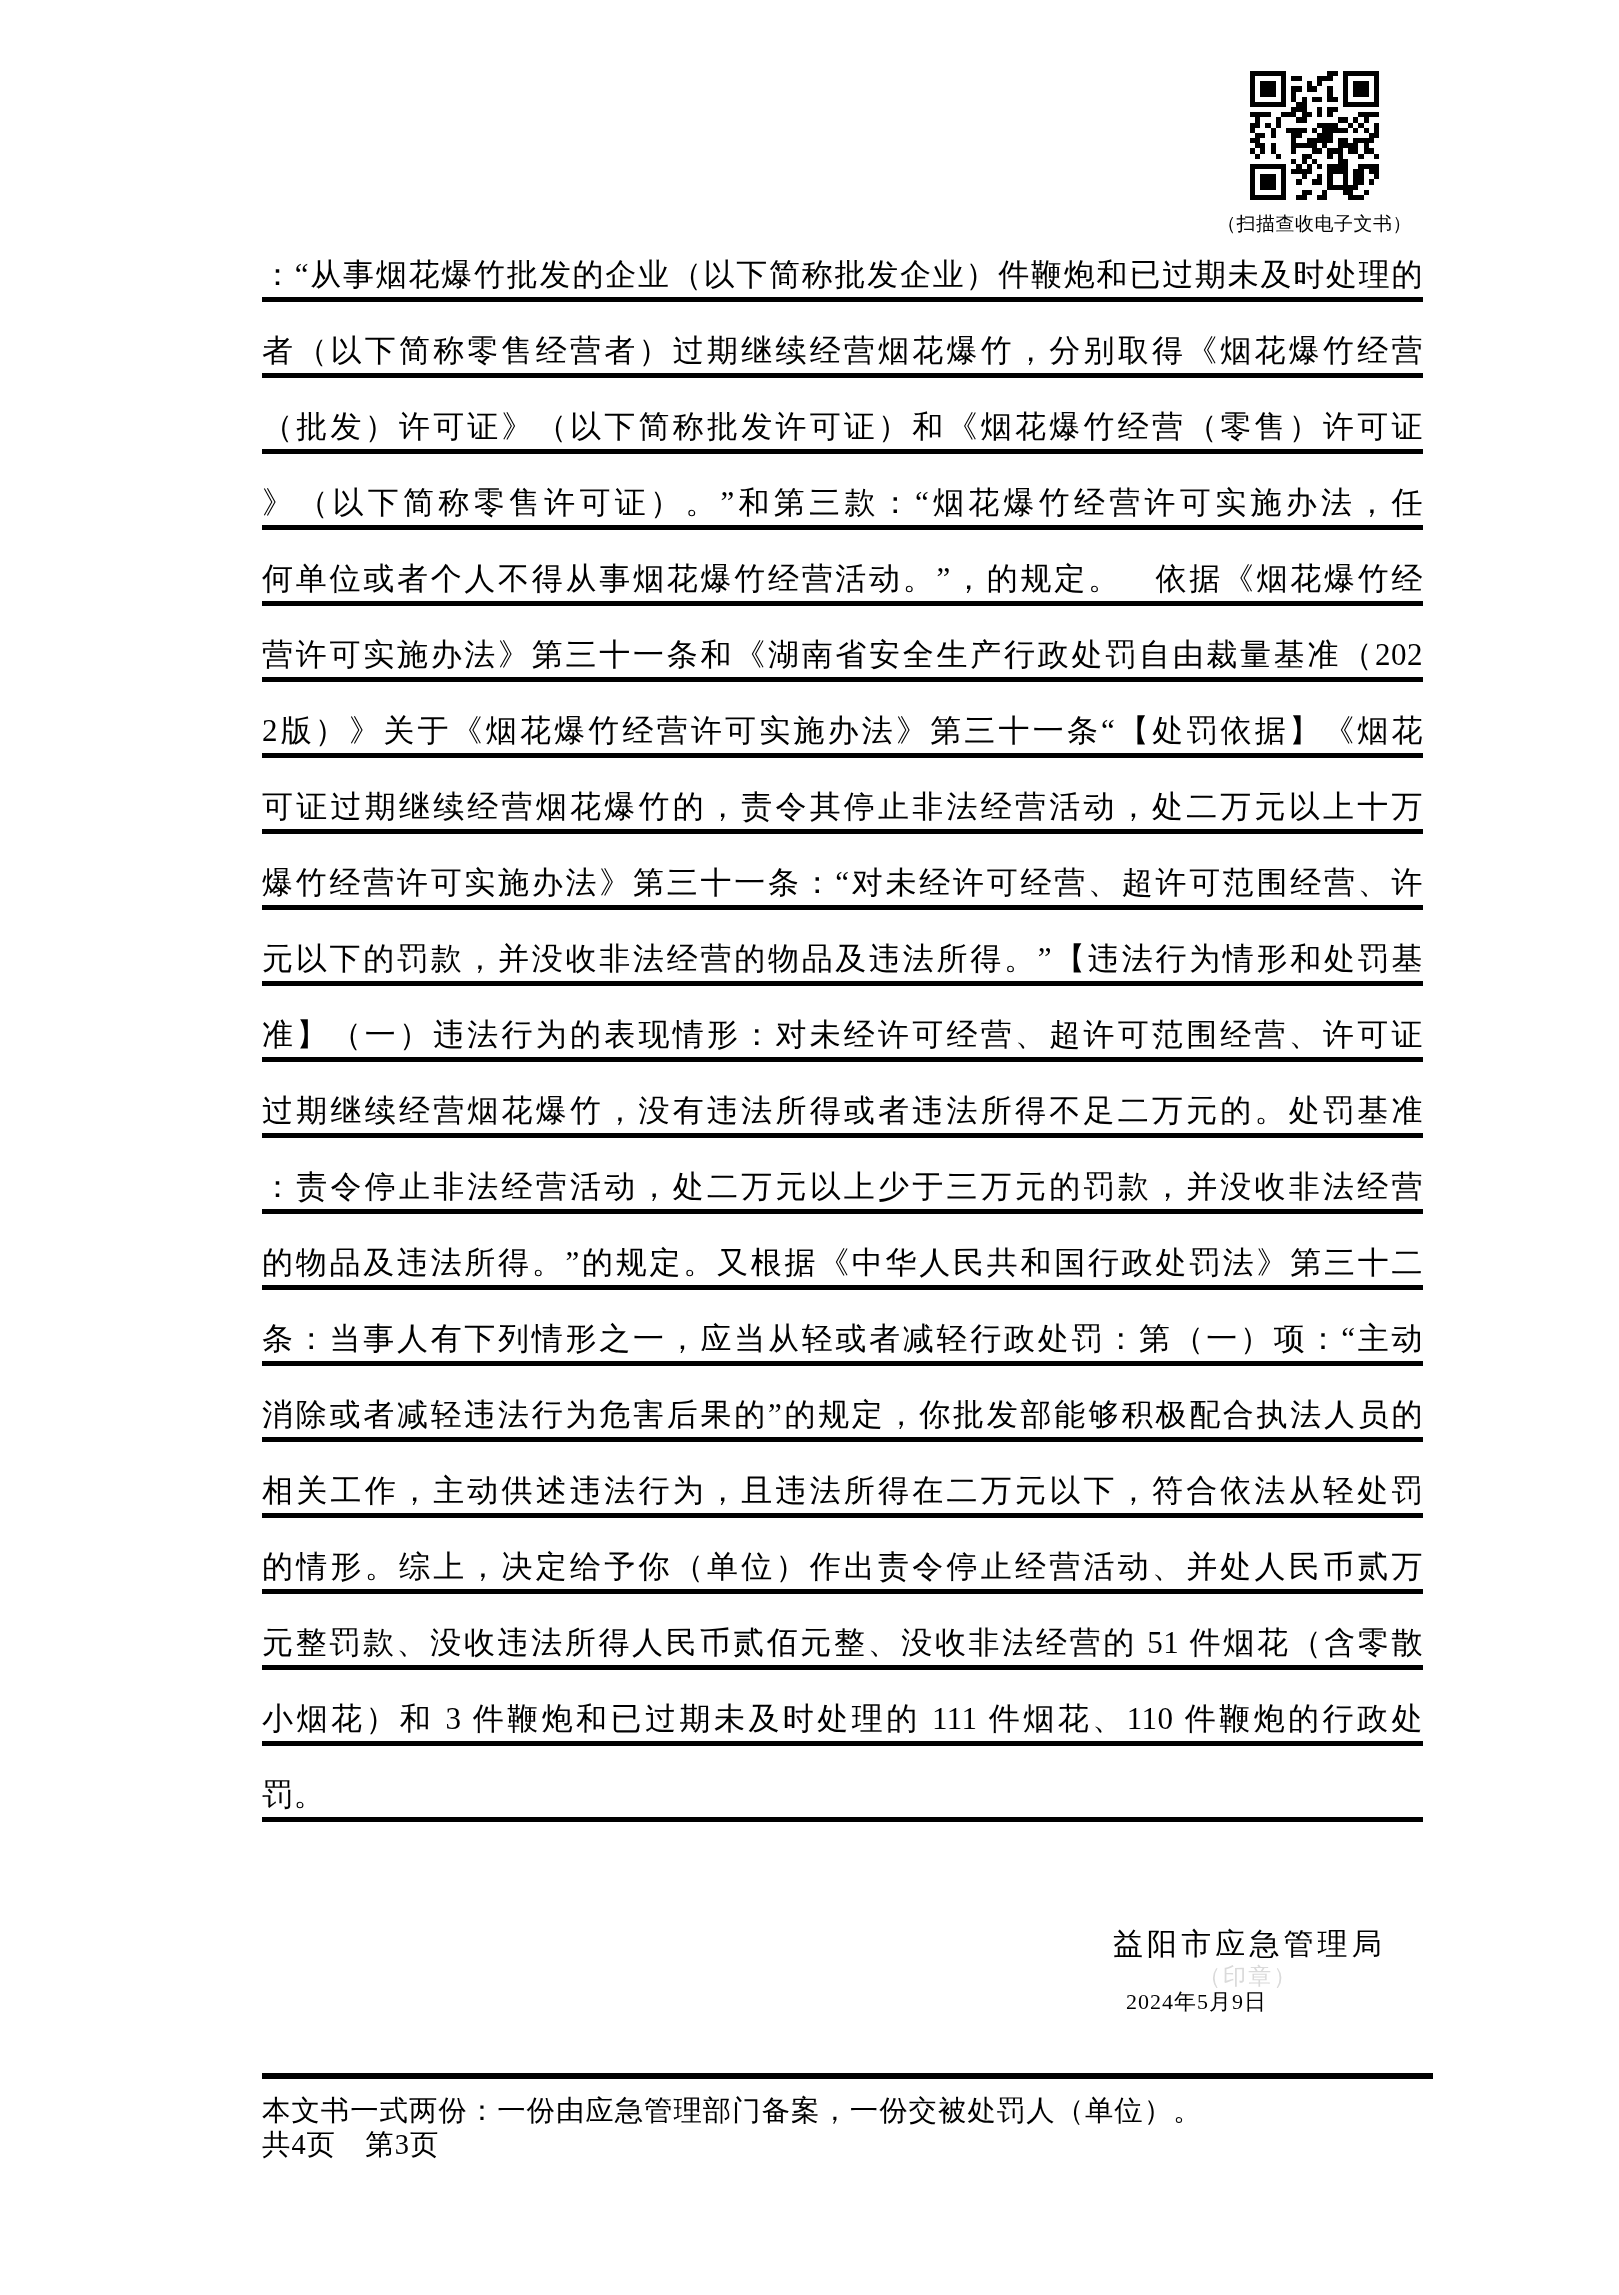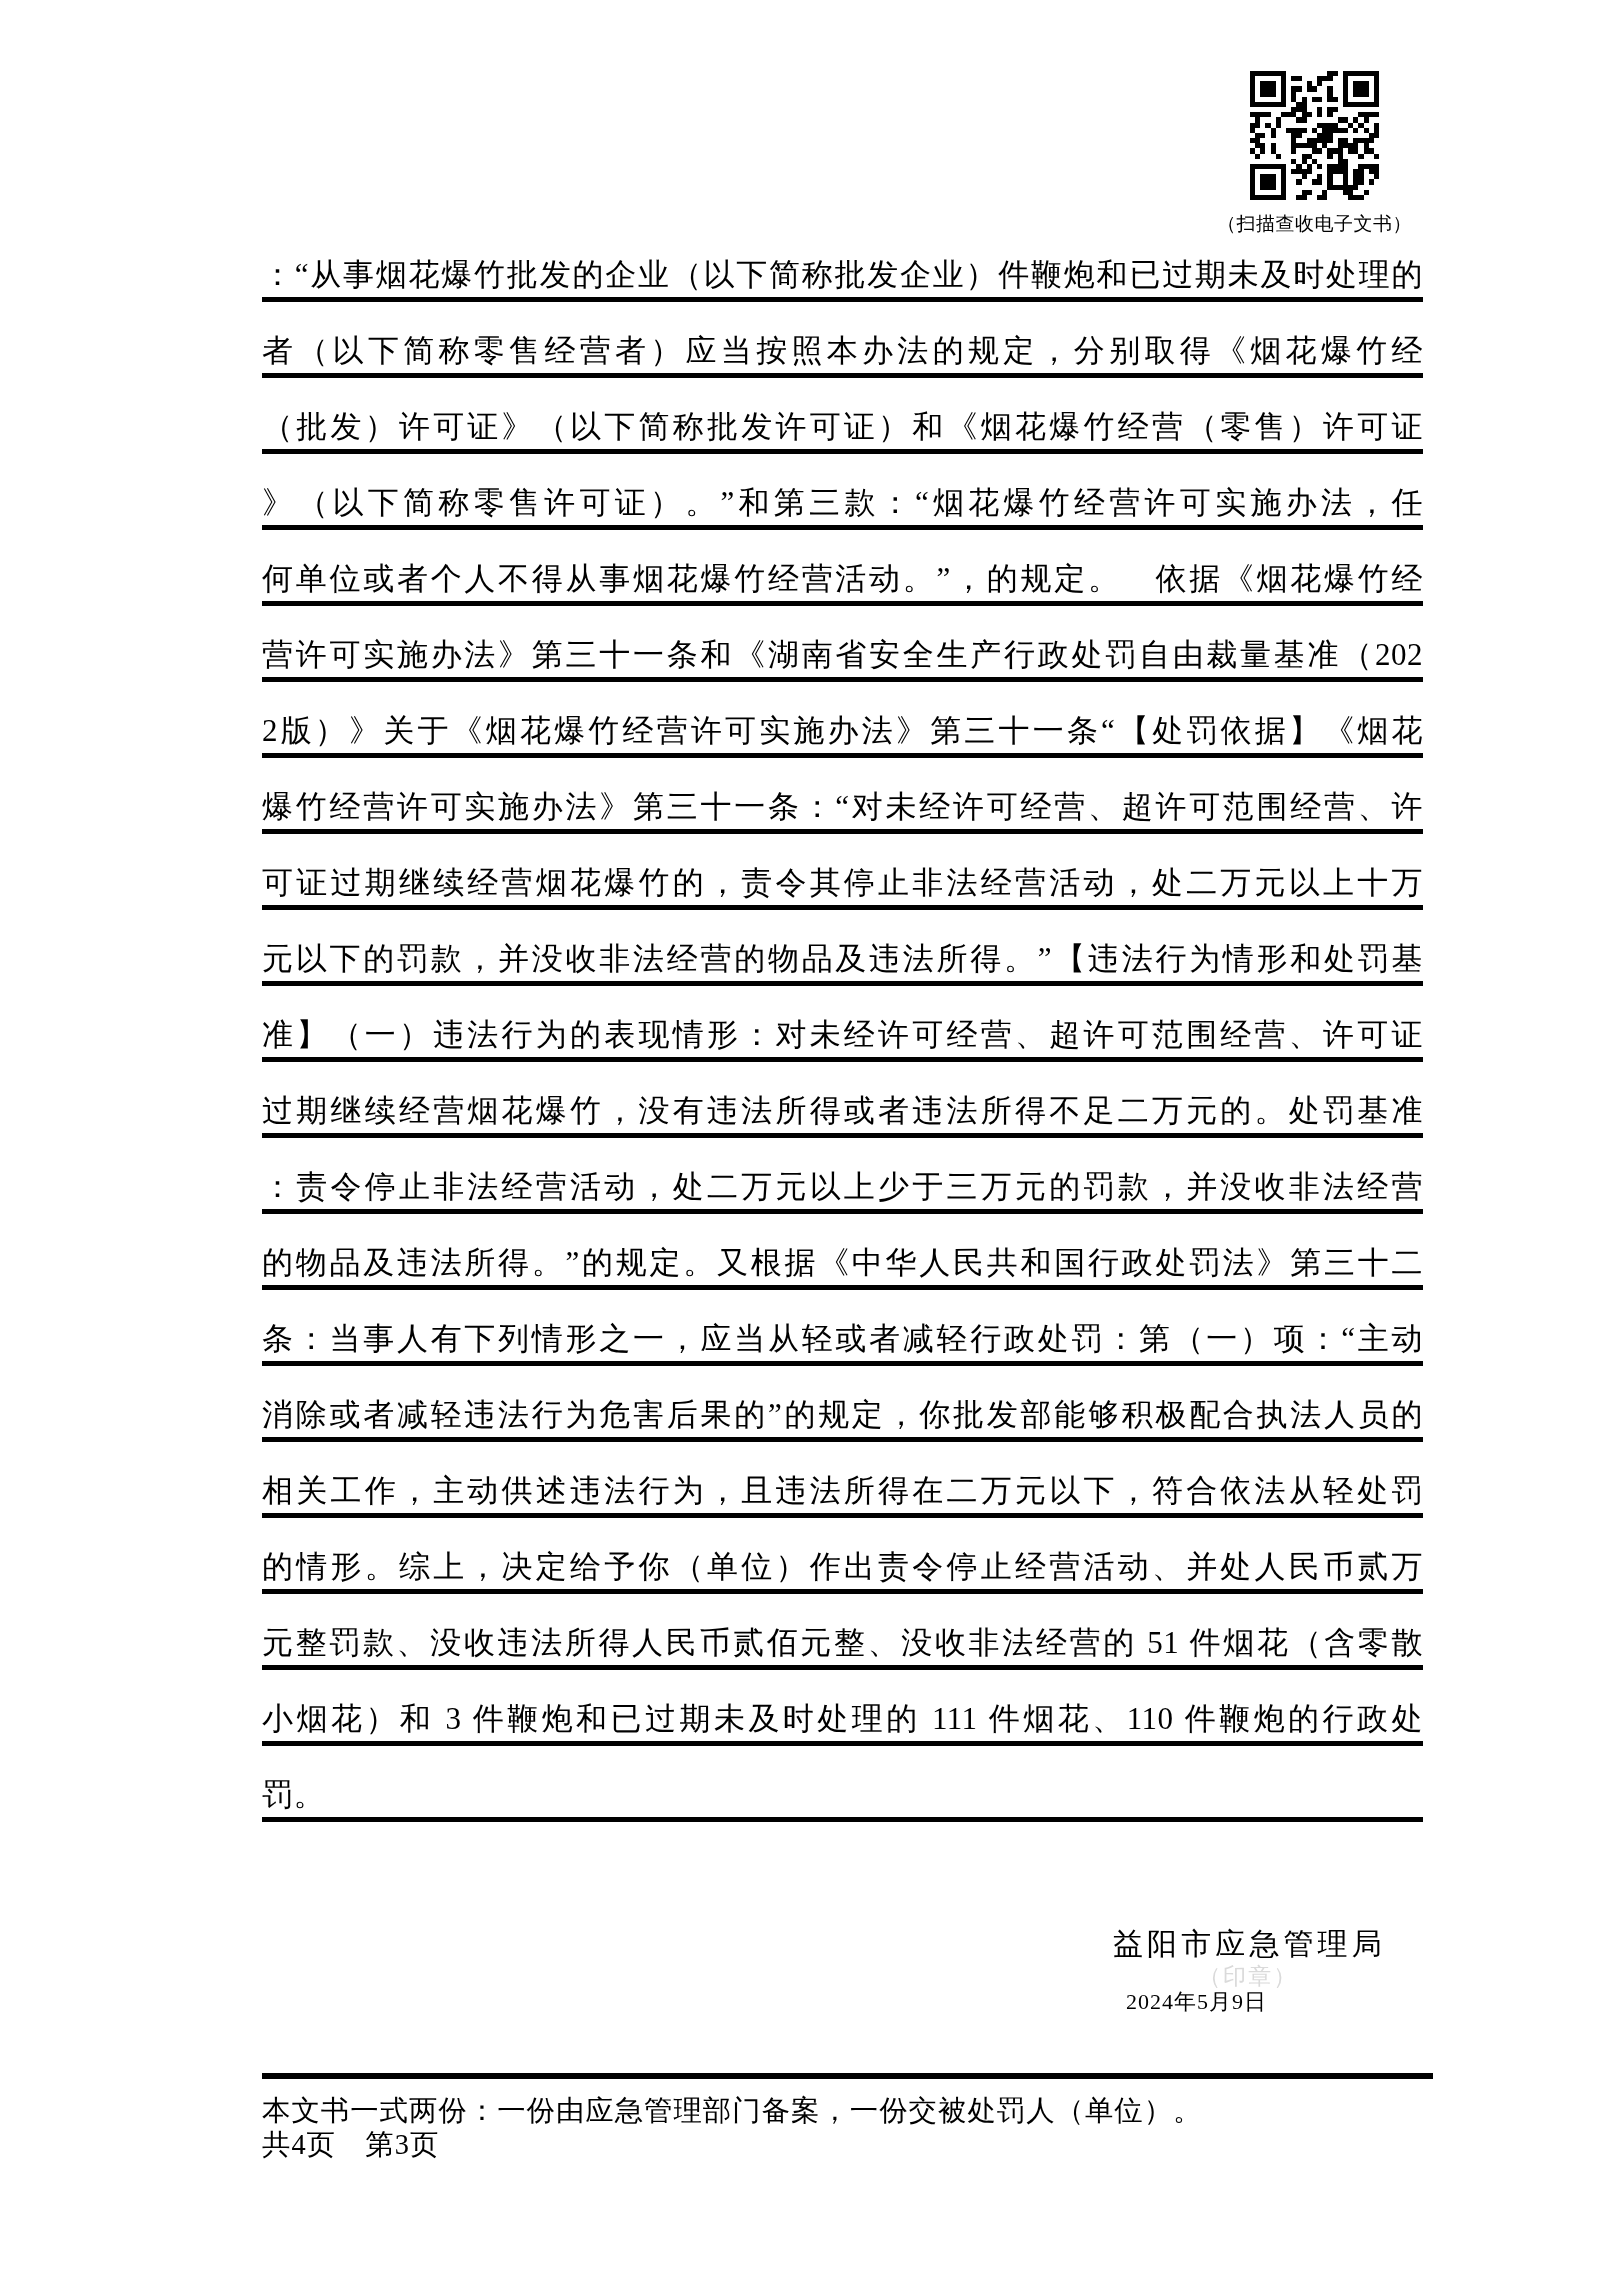--- a/index.html
+++ b/index.html
@@ -247,28 +247,28 @@
         <rect x="190" y="10" width="50" height="50" fill="#fff"></rect>
         <rect x="200" y="20" width="30" height="30" fill="#000"></rect>
         <rect x="0" y="180" width="70" height="70" fill="#000"></rect>
         <rect x="10" y="190" width="50" height="50" fill="#fff"></rect>
         <rect x="20" y="200" width="30" height="30" fill="#000"></rect>
       </svg></div>
   <div class="qr-caption">（扫描查收电子文书）</div>
 
   <div class="body-text">
       <div class="line">：“从事烟花爆竹批发的企业（以下简称批发企业）件鞭炮和已过期未及时处理的</div>
-      <div class="line">者（以下简称零售经营者）应当按照本办法的规定，分别取得《烟花爆竹经</div>
+      <div class="line">者（以下简称零售经营者）过期继续经营烟花爆竹，分别取得《烟花爆竹经营</div>
       <div class="line">（批发）许可证》（以下简称批发许可证）和《烟花爆竹经营（零售）许可证</div>
       <div class="line">》（以下简称零售许可证）。”和第三款：“烟花爆竹经营许可实施办法，任</div>
       <div class="line">何单位或者个人不得从事烟花爆竹经营活动。”，的规定。　依据《烟花爆竹经</div>
       <div class="line">营许可实施办法》第三十一条和《湖南省安全生产行政处罚自由裁量基准（202</div>
       <div class="line">2版）》关于《烟花爆竹经营许可实施办法》第三十一条“【处罚依据】《烟花</div>
+      <div class="line">可证过期继续经营烟花爆竹的，责令其停止非法经营活动，处二万元以上十万</div>
       <div class="line">爆竹经营许可实施办法》第三十一条：“对未经许可经营、超许可范围经营、许</div>
-      <div class="line">可证过期继续经营烟花爆竹的，责令其停止非法经营活动，处二万元以上十万</div>
       <div class="line">元以下的罚款，并没收非法经营的物品及违法所得。”【违法行为情形和处罚基</div>
       <div class="line">准】（一）违法行为的表现情形：对未经许可经营、超许可范围经营、许可证</div>
       <div class="line">过期继续经营烟花爆竹，没有违法所得或者违法所得不足二万元的。处罚基准</div>
       <div class="line">：责令停止非法经营活动，处二万元以上少于三万元的罚款，并没收非法经营</div>
       <div class="line">的物品及违法所得。”的规定。又根据《中华人民共和国行政处罚法》第三十二</div>
       <div class="line">条：当事人有下列情形之一，应当从轻或者减轻行政处罚：第（一）项：“主动</div>
       <div class="line">消除或者减轻违法行为危害后果的”的规定，你批发部能够积极配合执法人员的</div>
       <div class="line">相关工作，主动供述违法行为，且违法所得在二万元以下，符合依法从轻处罚</div>
       <div class="line">的情形。综上，决定给予你（单位）作出责令停止经营活动、并处人民币贰万</div>
       <div class="line">元整罚款、没收违法所得人民币贰佰元整、没收非法经营的 51 件烟花（含零散</div>

